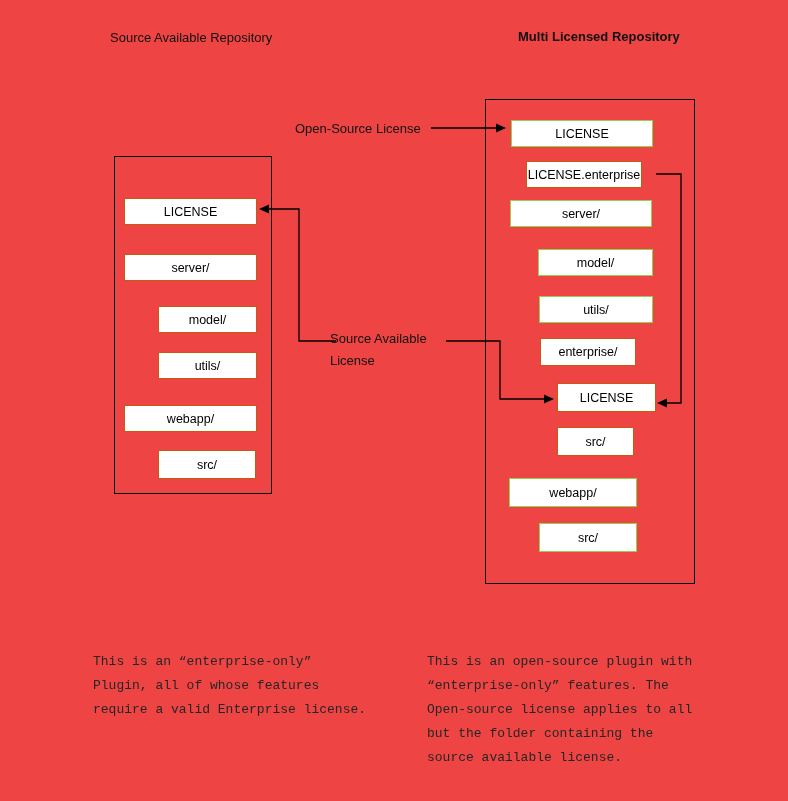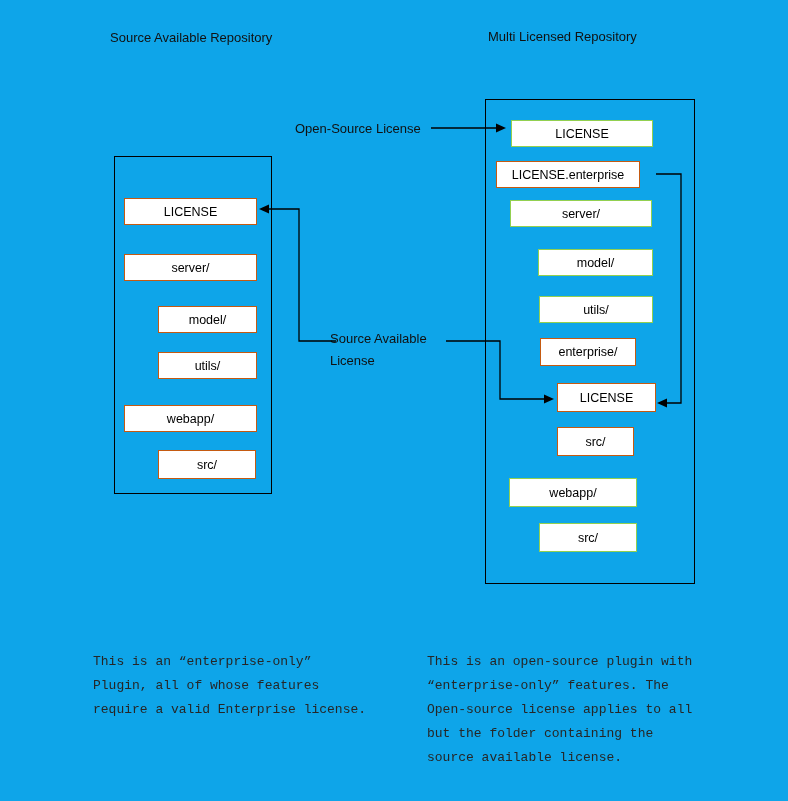--- a/index.html
+++ b/index.html
@@ -1,19 +1,19 @@
 <!DOCTYPE html>
 <html><head>
 <meta charset="utf-8">
 <style>
   html,body{margin:0;padding:0;background:#ffffff;}
   .canvas{
     position:relative;
     width:788px;height:801px;
-    background:#0ea5e9;
+    background:#ef4444;
     font-family:"Liberation Sans", sans-serif;
     color:#1a1a1a;
     overflow:hidden;
   }
   .title{
     position:absolute;
     font-size:13px;
     color:#111;
     white-space:nowrap;
   }
@@ -48,35 +48,35 @@
     white-space:pre-line;
   }
   svg.overlay{position:absolute;left:0;top:0;pointer-events:none;}
 </style>
 </head>
 <body>
 
 <div class="canvas">
 
   <div class="title" style="left:110px;top:30px;">Source Available Repository</div>
-  <div class="title" style="left:488px;top:29px;">Multi Licensed Repository</div>
+  <div class="title" style="left:518px;top:29px;font-weight:bold;">Multi Licensed Repository</div>
 
   <div class="repo-outline" style="left:114px;top:156px;width:156px;height:336px;"></div>
 
   <div class="fbox enterprise" style="left:124px;top:198px;width:133px;height:27px;">LICENSE</div>
   <div class="fbox enterprise" style="left:124px;top:254px;width:133px;height:27px;">server/</div>
   <div class="fbox enterprise" style="left:158px;top:306px;width:99px;height:27px;">model/</div>
   <div class="fbox enterprise" style="left:158px;top:352px;width:99px;height:27px;">utils/</div>
   <div class="fbox enterprise" style="left:124px;top:405px;width:133px;height:27px;">webapp/</div>
   <div class="fbox enterprise" style="left:158px;top:450px;width:98px;height:29px;">src/</div>
 
   <div class="repo-outline" style="left:485px;top:99px;width:208px;height:483px;"></div>
 
   <div class="fbox opensource" style="left:511px;top:120px;width:142px;height:27px;">LICENSE</div>
-  <div class="fbox enterprise" style="left:496px;top:161px;width:144px;height:27px;">LICENSE.enterprise</div>
+  <div class="fbox enterprise" style="left:526px;top:161px;width:116px;height:27px;">LICENSE.enterprise</div>
   <div class="fbox opensource" style="left:510px;top:200px;width:142px;height:27px;">server/</div>
   <div class="fbox opensource" style="left:538px;top:249px;width:115px;height:27px;">model/</div>
   <div class="fbox opensource" style="left:539px;top:296px;width:114px;height:27px;">utils/</div>
   <div class="fbox enterprise" style="left:540px;top:338px;width:96px;height:28px;">enterprise/</div>
   <div class="fbox enterprise" style="left:557px;top:383px;width:99px;height:29px;">LICENSE</div>
   <div class="fbox enterprise" style="left:557px;top:427px;width:77px;height:29px;">src/</div>
   <div class="fbox opensource" style="left:509px;top:478px;width:128px;height:29px;">webapp/</div>
   <div class="fbox opensource" style="left:539px;top:523px;width:98px;height:29px;">src/</div>
 
   <div class="conn-label" style="left:295px;top:121px;">Open-Source License</div>

